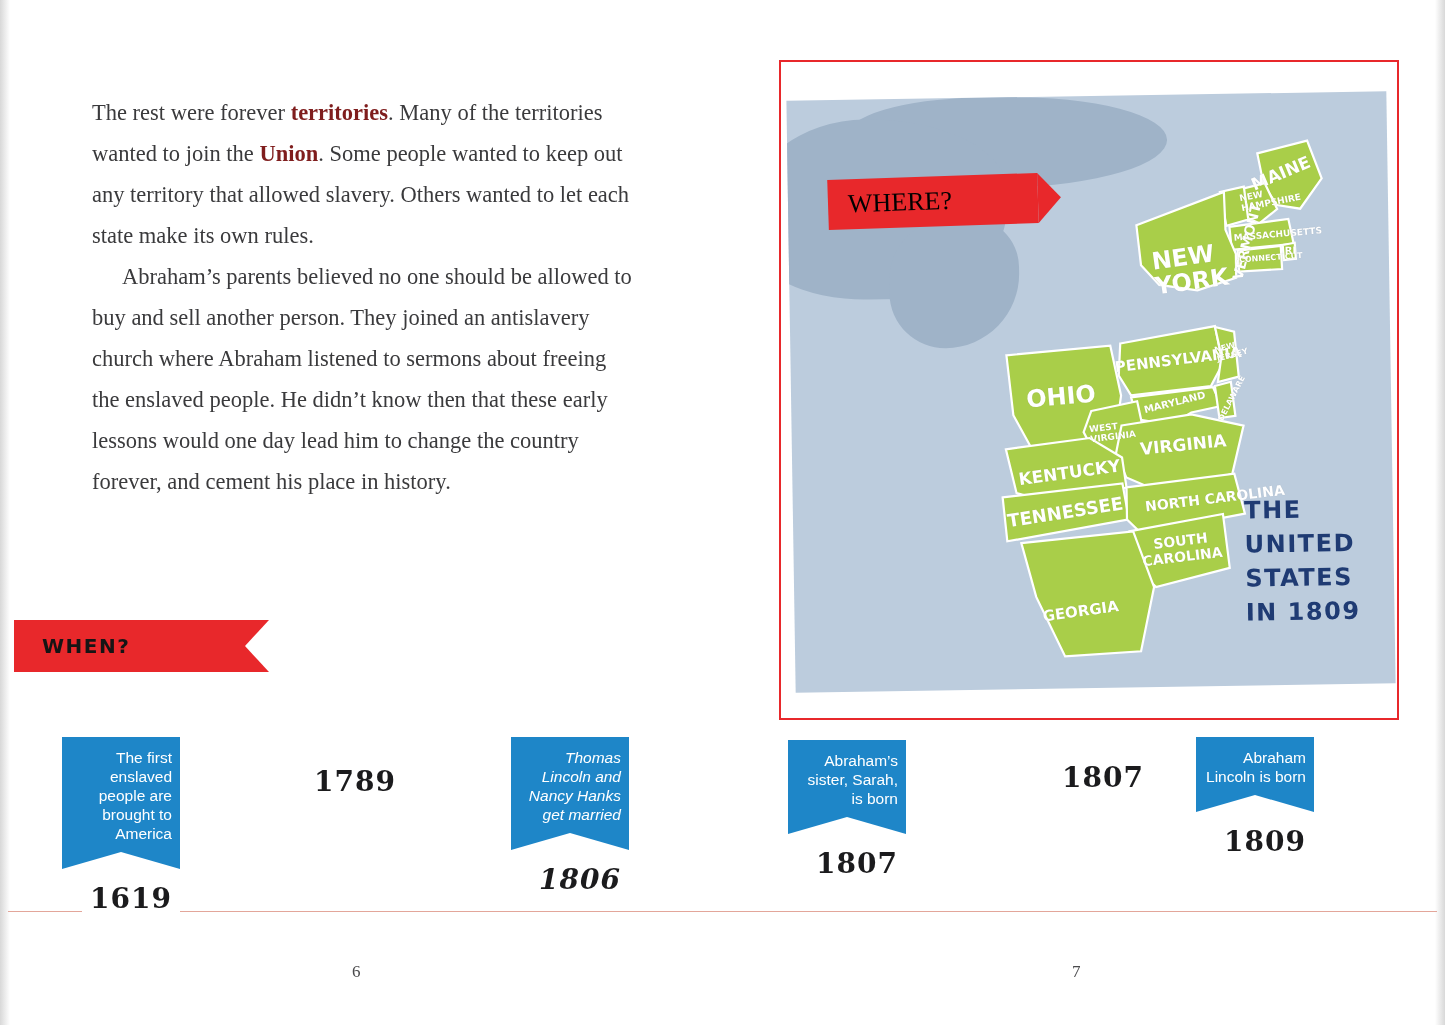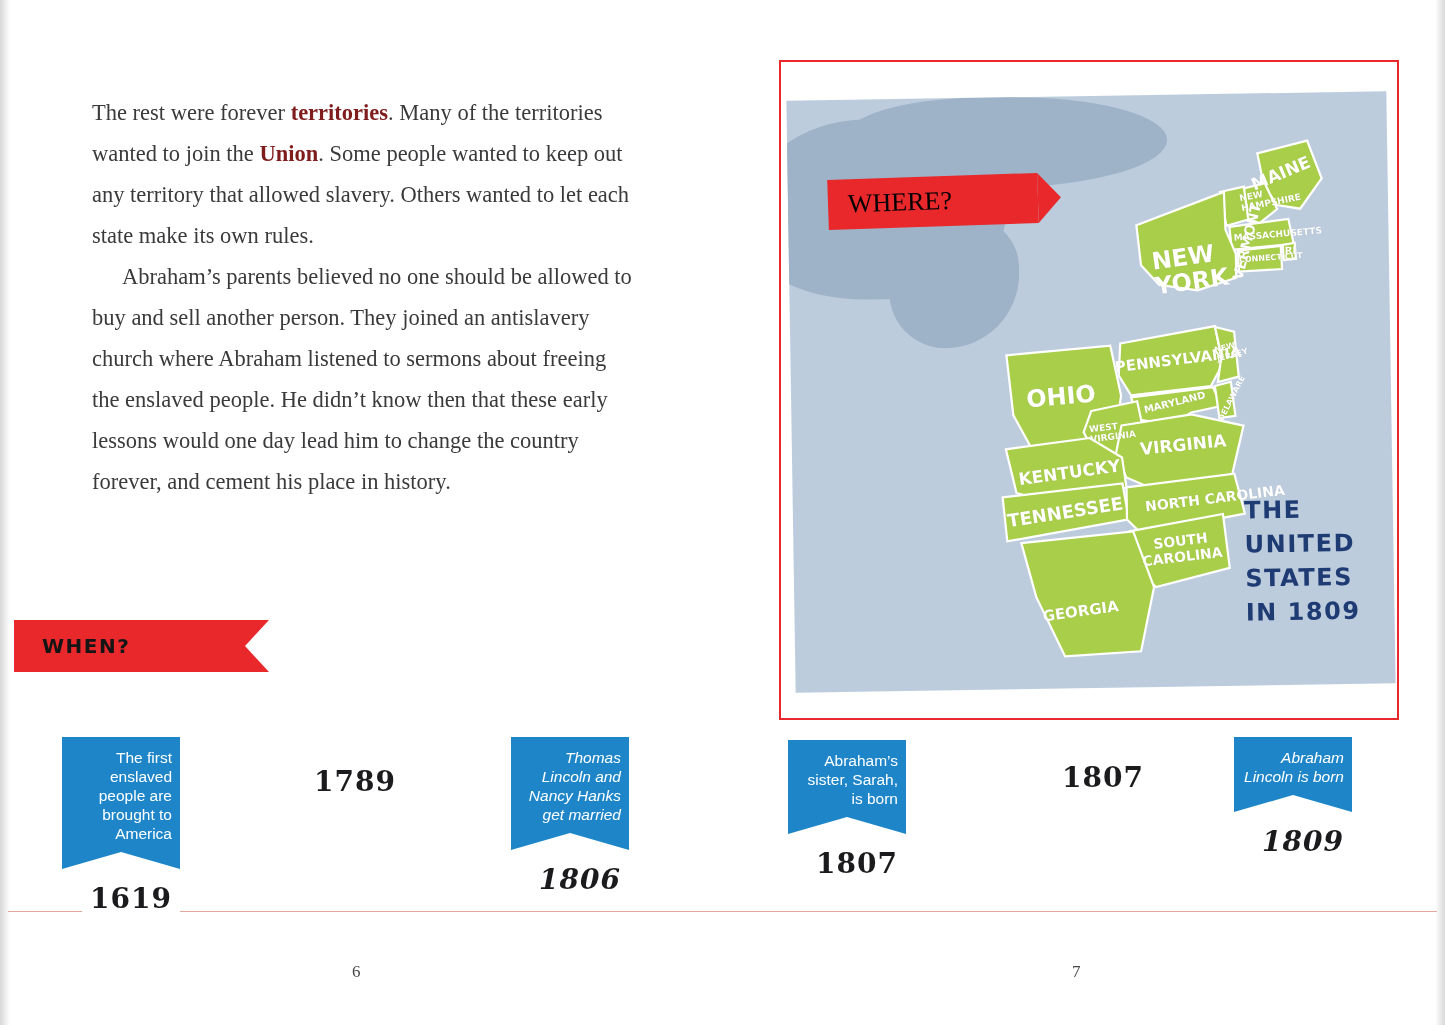--- a/index.html
+++ b/index.html
@@ -264,21 +264,21 @@
     <div class="tl-bubble">Thomas Lincoln and Nancy Hanks get married</div>
     <div class="tl-year">1806</div>
   </div>
   <div class="tl-item" style="left:788px; top:740px;">
     <div class="tl-bubble">Abraham’s sister, Sarah, is born</div>
     <div class="tl-year">1807</div>
   </div>
   <div class="tl-item" style="left:1034px; top:731px;">
     <div class="tl-year">1807</div>
   </div>
-  <div class="tl-item" style="left:1234px; top:737px;font-style:italic;">
+  <div class="tl-item" style="left:1196px; top:737px;">
     <div class="tl-bubble">Abraham Lincoln is born</div>
     <div class="tl-year">1809</div>
   </div>
 
   <div class="map-frame">
     <div class="map-inner">
 
       <div class="land-blob-3"></div>
       <div class="land-blob-1"></div>
       <div class="land-blob-2"></div>

